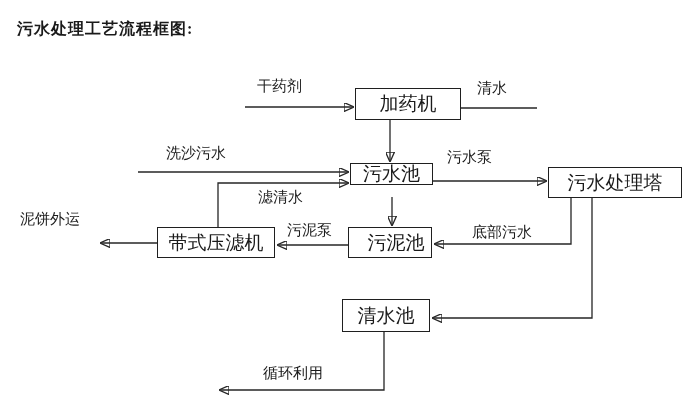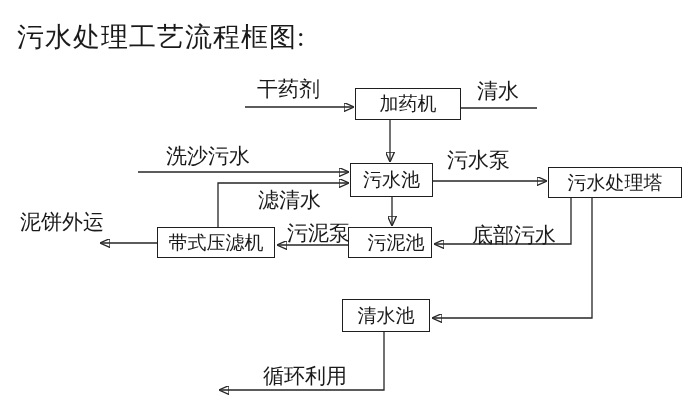--- a/index.html
+++ b/index.html
@@ -13,40 +13,40 @@
     height: 420px;
     background: #ffffff;
     font-family: "Liberation Serif", serif;
     color: #1a1a1a;
     overflow: hidden;
   }
   #title {
     position: absolute;
     left: 17px;
     top: 19px;
-    font-size: 27px;
-    font-weight: normal;
+    font-size: 16px;
+    font-weight: bold;
     letter-spacing: 1px;
     white-space: nowrap;
   }
   .node {
     position: absolute;
     box-sizing: border-box;
     border: 1.5px solid #1f1f1f;
     background: #ffffff;
     display: flex;
     align-items: center;
     justify-content: center;
     font-size: 19px;
     white-space: nowrap;
     z-index: 2;
   }
   .flow-label {
     position: absolute;
-    font-size: 21px;
+    font-size: 15px;
     line-height: 1;
     white-space: nowrap;
     z-index: 3;
     background: transparent;
   }
   #connectors {
     position: absolute;
     left: 0;
     top: 0;
     z-index: 1;
@@ -90,21 +90,21 @@
     <path d="M592,198 L592,318 L433,318" marker-end="url(#arr)"></path>
 
     <path d="M348,245 L278,245" marker-end="url(#arr)"></path>
 
     <path d="M157,243 L101,243" marker-end="url(#arr)"></path>
 
     <path d="M384,332 L384,390 L220,390" marker-end="url(#arr)"></path>
   </svg>
 
   <div class="node" style="left:355px; top:88px;  width:106px;  height:32px;">加药机</div>
-  <div class="node" style="left:350px; top:163px; width:83px;  height:34px;">污水池</div>
+  <div class="node" style="left:350px; top:163px; width:83px;  height:22px;">污水池</div>
   <div class="node" style="left:548px; top:167px; width:134px; height:31px;">污水处理塔</div>
   <div class="node" style="left:348px; top:227px; width:84px;  height:31px;padding-left:12px;">污泥池</div>
   <div class="node" style="left:157px; top:227px; width:118px; height:31px;">带式压滤机</div>
   <div class="node" style="left:342px; top:299px; width:88px;  height:33px;">清水池</div>
 
   <div class="flow-label" style="left:257px; top:79px;">干药剂</div>
   <div class="flow-label" style="left:477px; top:81px;">清水</div>
   <div class="flow-label" style="left:166px; top:146px;">洗沙污水</div>
   <div class="flow-label" style="left:447px; top:150px;">污水泵</div>
   <div class="flow-label" style="left:258px; top:190px;">滤清水</div>

